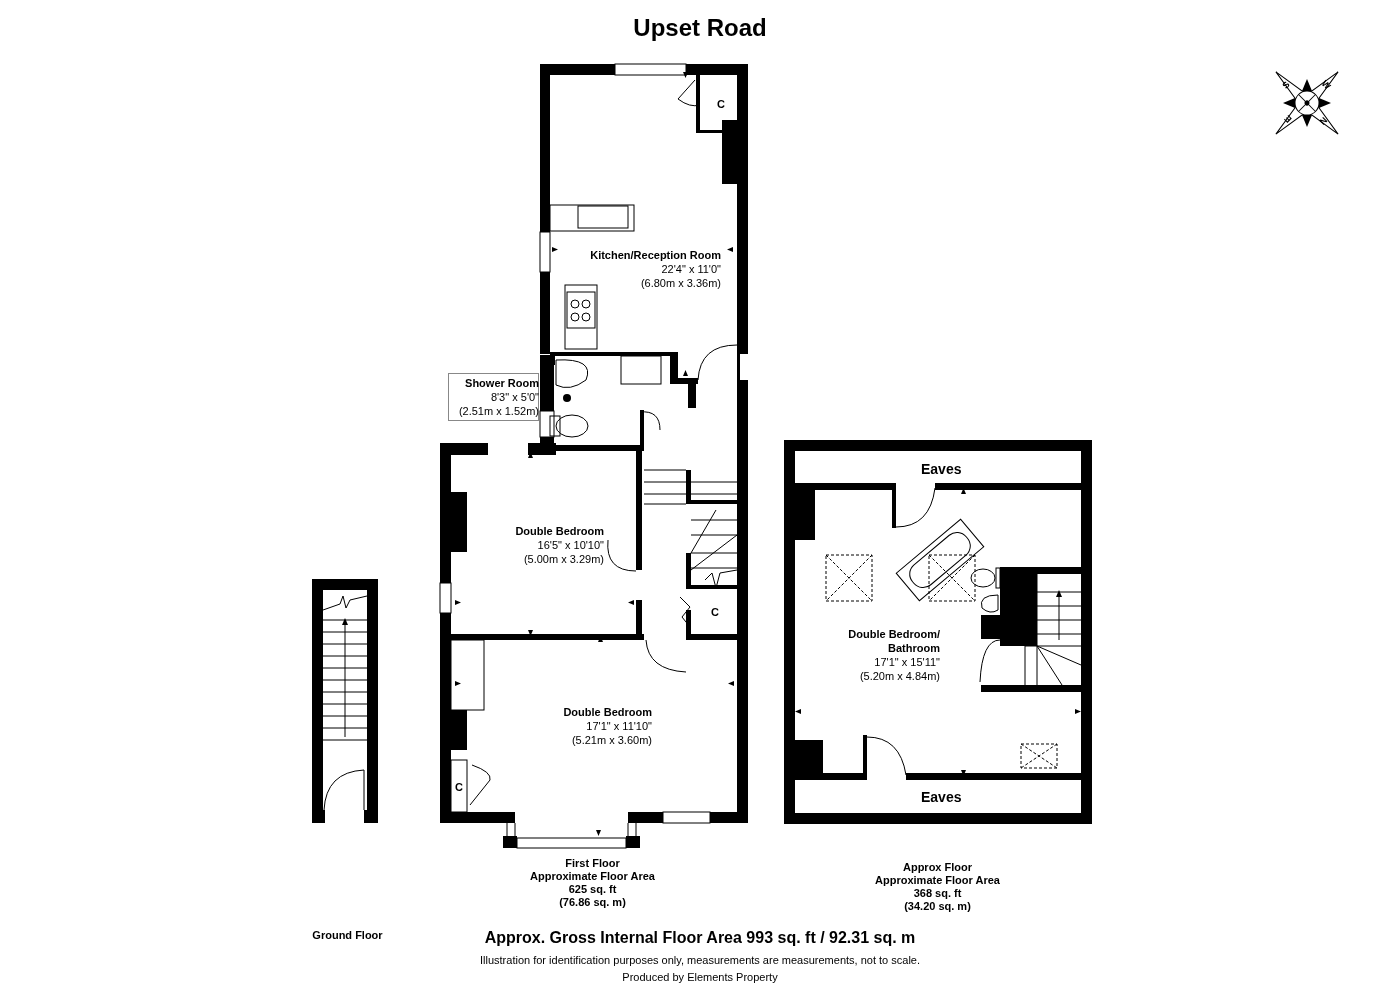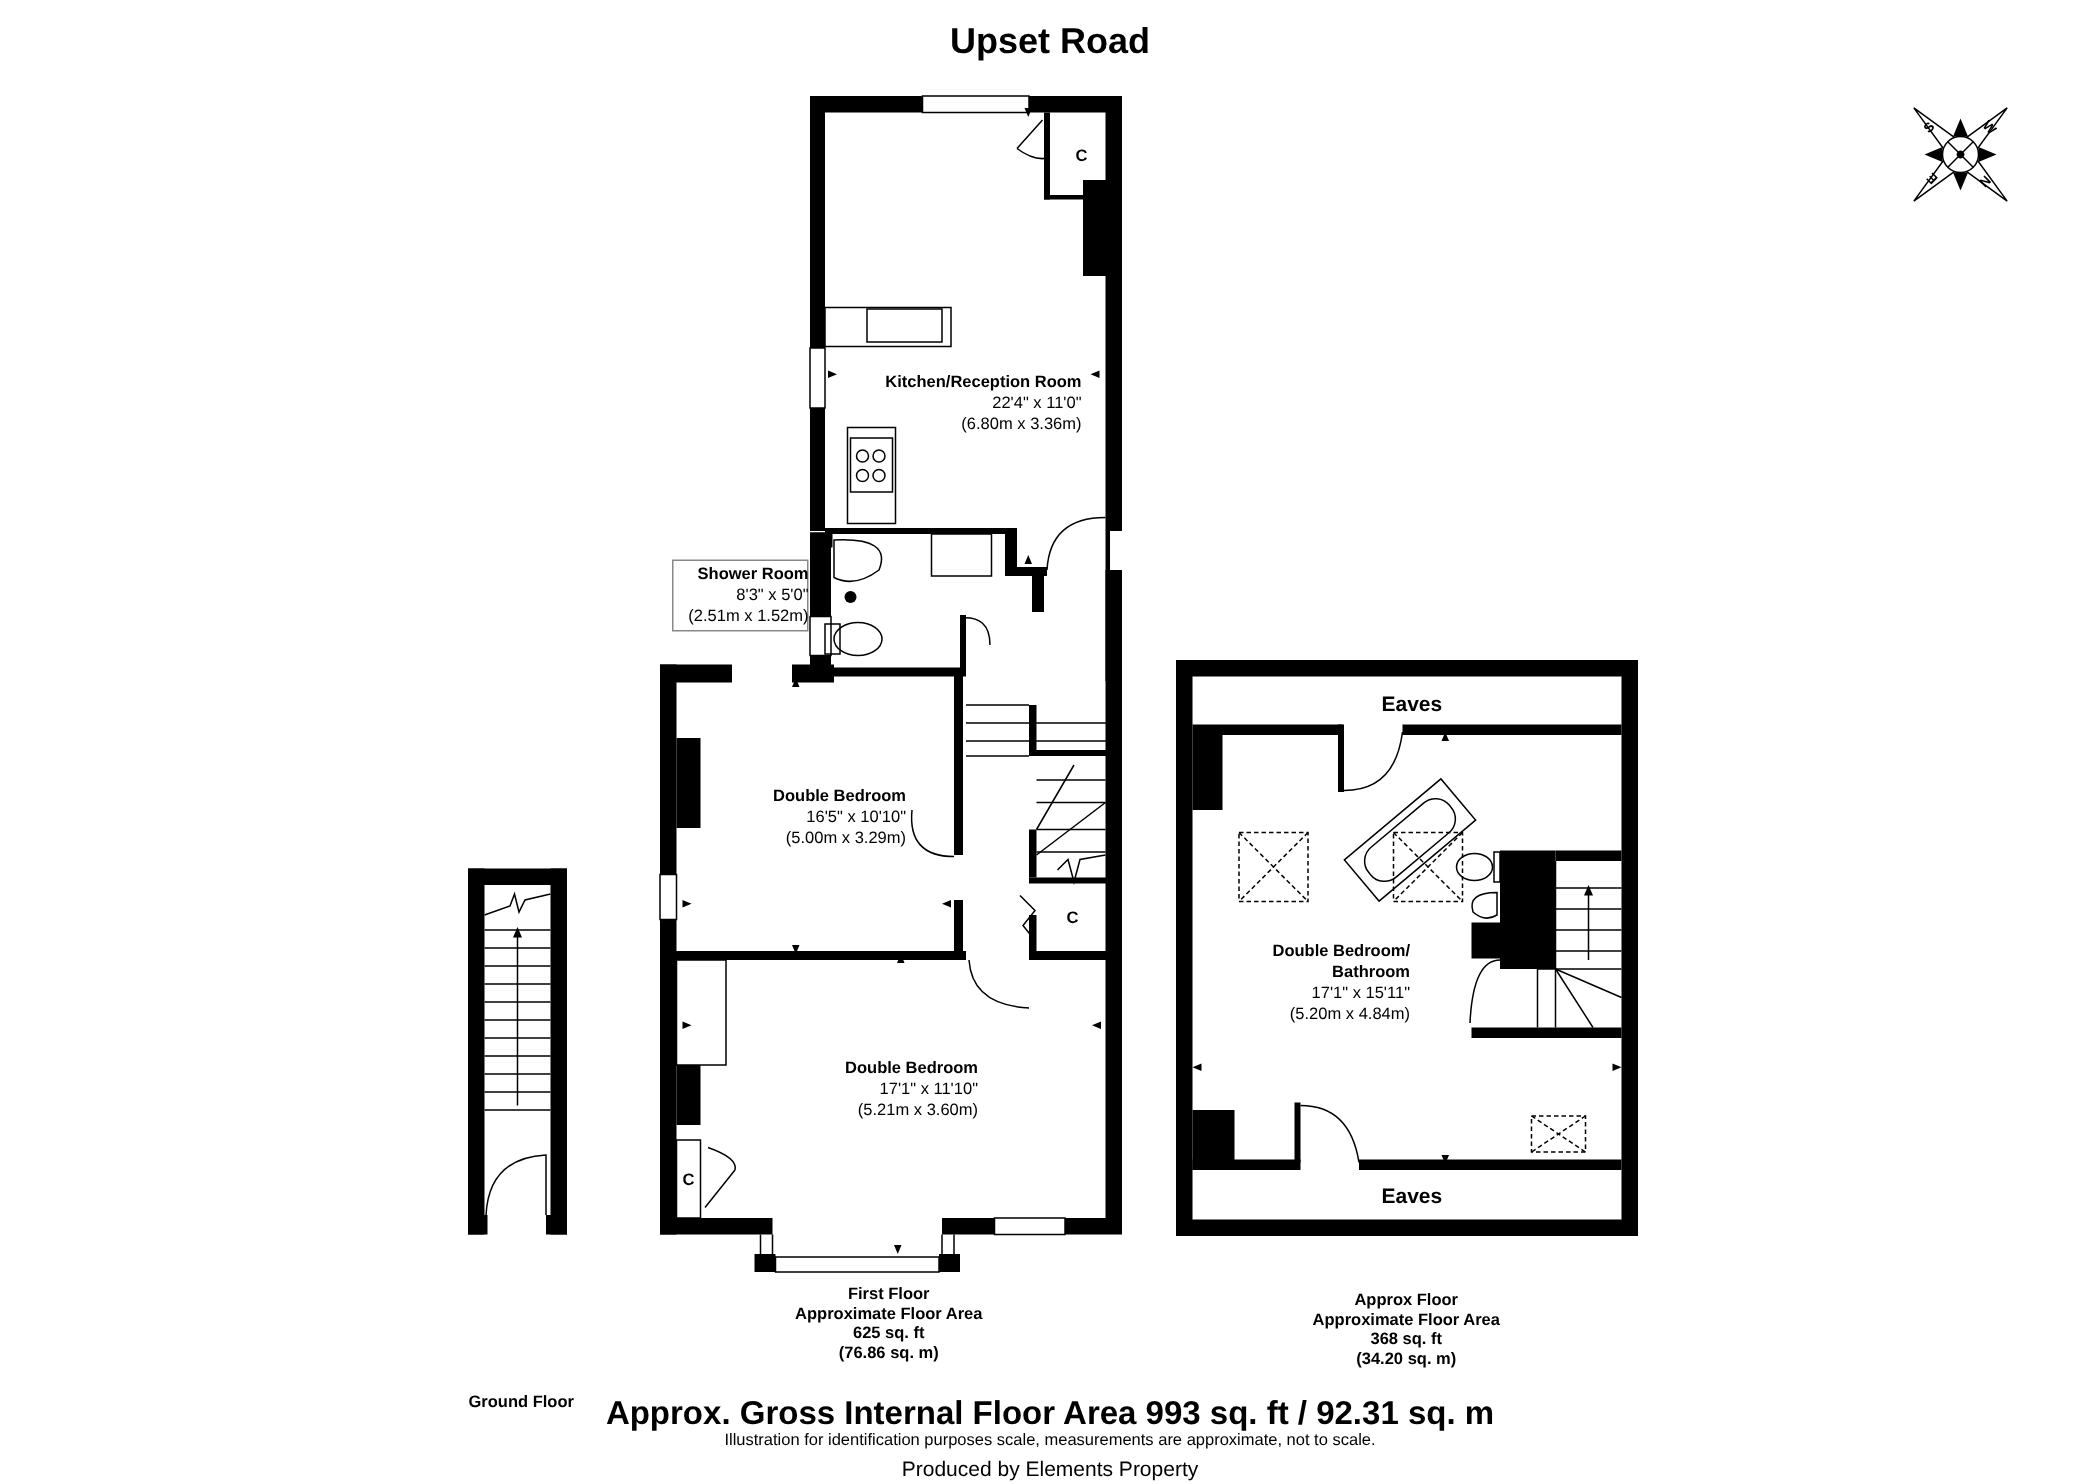--- a/index.html
+++ b/index.html
@@ -4,23 +4,23 @@
 <style>
   html,body{margin:0;padding:0;background:#fff;}
   body{width:1400px;height:989px;position:relative;overflow:hidden;font-family:"Liberation Sans",sans-serif;color:#000;}
   .abs{position:absolute;}
   .title{left:0;width:1400px;top:14px;text-align:center;font-weight:bold;font-size:24px;}
   .lbl{position:absolute;text-align:right;font-size:11px;line-height:14px;white-space:nowrap;}
   .lbl b{display:block;font-weight:bold;}
   .lbl span{display:block;}
   .floor-cap{position:absolute;text-align:center;font-size:11px;font-weight:bold;line-height:13px;}
   .floor-cap span{display:block;}
-  .gia{left:0;width:1400px;top:929px;text-align:center;font-size:22px;font-weight:bold;}
+  .gia{left:0;width:1400px;top:929px;text-align:center;font-size:16px;font-weight:bold;}
   .disc{left:0;width:1400px;top:954px;text-align:center;font-size:11px;}
-  .prod{left:0;width:1400px;top:971px;text-align:center;font-size:14px;}
+  .prod{left:0;width:1400px;top:971px;text-align:center;font-size:11px;}
   svg{position:absolute;left:0;top:0;}
   .eaves{position:absolute;font-weight:bold;font-size:14px;}
   .cup{position:absolute;font-weight:bold;font-size:11px;}
   .shower-box{position:absolute;left:448px;top:373px;width:89px;height:46px;border:1px solid #888;background:#fff;}
 </style>
 </head>
 <body>
 
 <div class="abs title">Upset Road</div>
 
@@ -298,14 +298,14 @@
   <span>(76.86 sq. m)</span>
 </div>
 <div class="floor-cap" style="left:845px;top:861px;width:185px;">
   <span>Approx Floor</span>
   <span>Approximate Floor Area</span>
   <span>368 sq. ft</span>
   <span>(34.20 sq. m)</span>
 </div>
 
 <div class="abs gia">Approx. Gross Internal Floor Area 993 sq. ft / 92.31 sq. m</div>
-<div class="abs disc">Illustration for identification purposes scale, measurements are approximate, not to scale.</div>
+<div class="abs disc">Illustration for identification purposes only, measurements are measurements, not to scale.</div>
 <div class="abs prod">Produced by Elements Property</div>
 
 </body></html>

